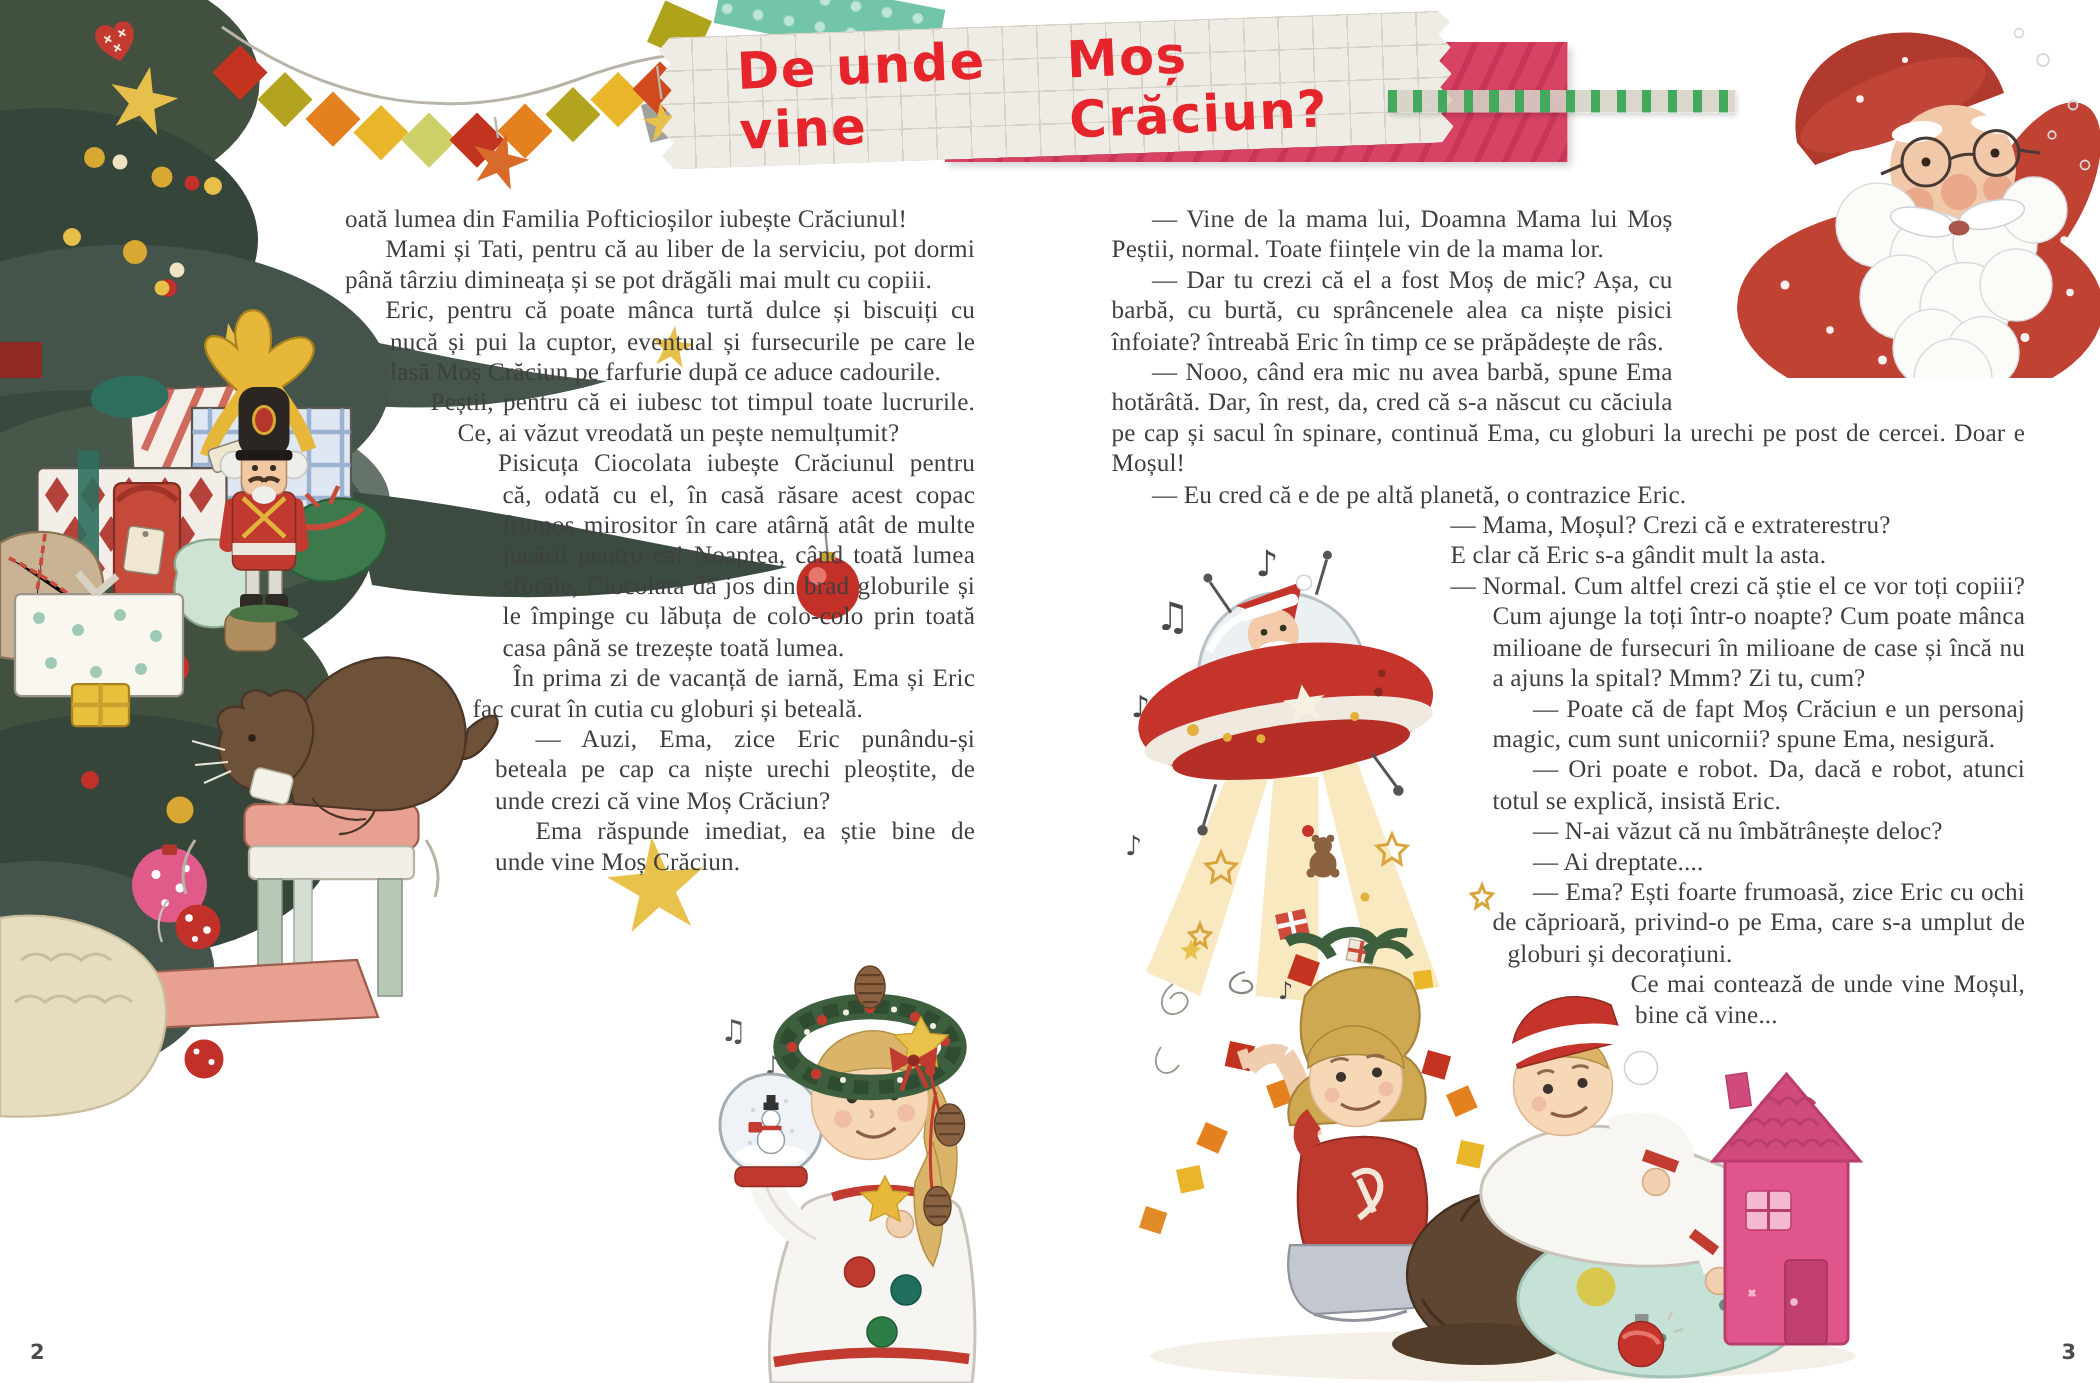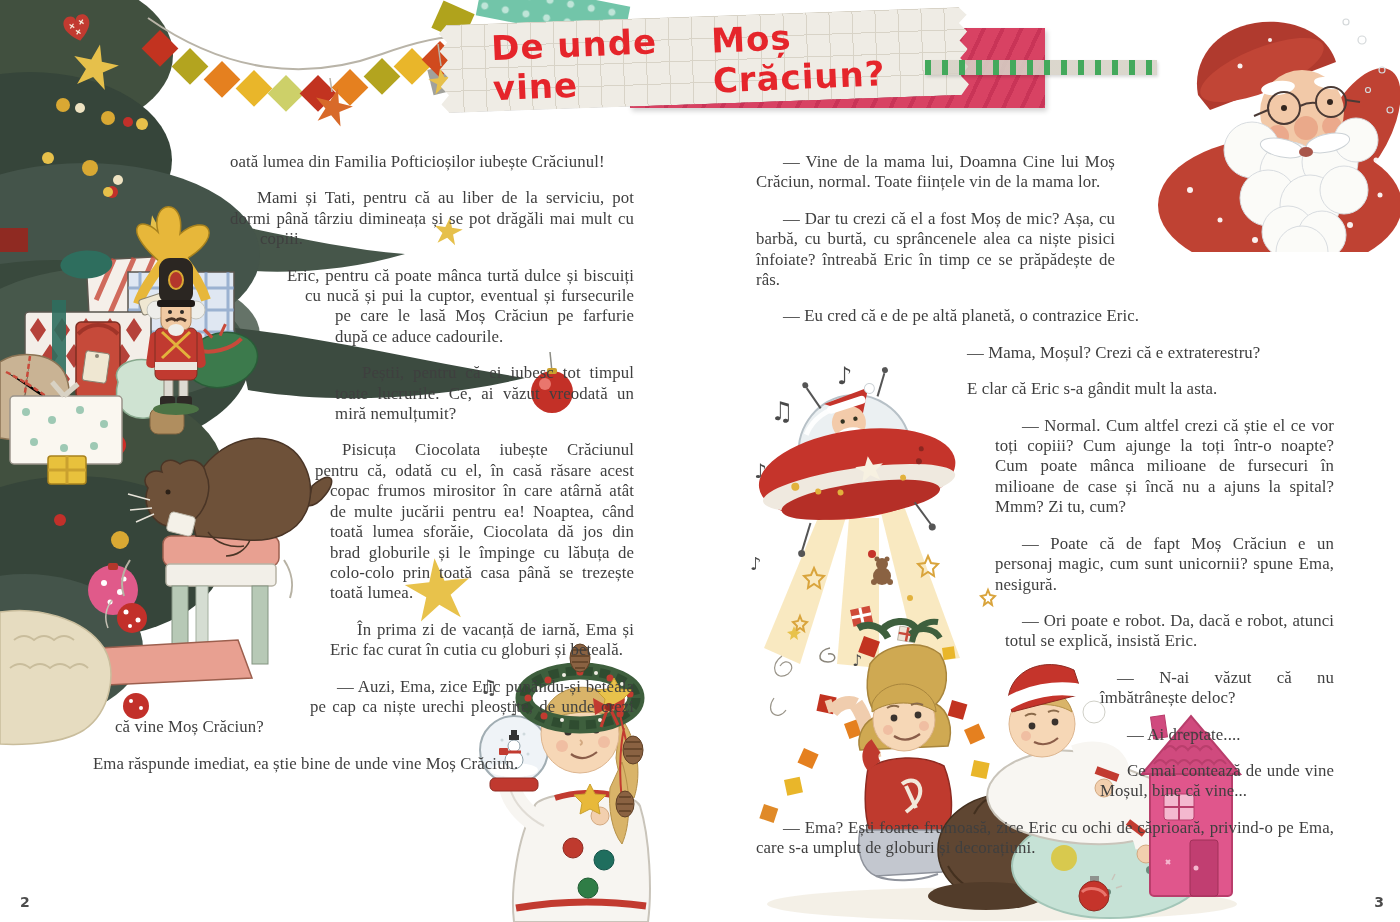--- a/index.html
+++ b/index.html
@@ -3,21 +3,21 @@
 <meta charset="utf-8">
 <style>
   html,body{margin:0;padding:0;background:#888;}
   .spread{
     position:relative;width:1400px;height:922px;background:#ffffff;
     overflow:hidden;font-family:"Liberation Serif",serif;color:#3f3f3f;
   }
   
   .col{position:absolute;top:136px;font-size:16.8px;line-height:20.4px;
        text-align:justify;letter-spacing:.1px;z-index:5;}
-  .col p{margin:16px;text-indent:27px;}
+  .col p{margin:0;text-indent:27px;}
   .col p.noind{text-indent:0;}
   .col-left{left:50px;width:600px;}
   .col-right{left:740px;width:610px;}
   .fl{float:left;clear:left;}
   .fr{float:right;clear:right;}
   
   .fa{width:180px;height:100px}.fb{width:210px;height:61px}.fc{width:255px;height:25px}
   .fd{width:285px;height:110px}.fe{width:265px;height:65px}.ff{width:280px;height:160px}
   .fg{width:260px;height:50px}.fh{width:65px;height:24px}
   .fsp-r{width:0;height:560px}
@@ -668,46 +668,47 @@
     <div class="fl fd"></div>
     <div class="fl fe"></div>
     <div class="fl ff"></div>
     <div class="fl fg"></div>
     <div class="fl fh"></div>
     <div class="fr fsp-r"></div>
 
     <p class="noind"><span>oată lumea din Familia Pofticioșilor iubește Crăciunul!</span></p>
     <p>Mami și Tati, pentru că au liber de la serviciu, pot dormi până târziu dimineața și se pot drăgăli mai mult cu copiii.</p>
     <p>Eric, pentru că poate mânca turtă dulce și biscuiți cu nucă și pui la cuptor, eventual și fursecurile pe care le lasă Moș Crăciun pe farfurie după ce aduce cadourile.</p>
-    <p>Peștii, pentru că ei iubesc tot timpul toate lucrurile. Ce, ai văzut vreodată un miră nemulțumit?</p>
+    <p>Peștii, pentru că ei iubesc tot timpul toate lucrurile. Ce, ai văzut vreodată un pește nemulțumit?</p>
     <p>Pisicuța Ciocolata iubește Crăciunul pentru că, odată cu el, în casă răsare acest copac frumos mirositor în care atârnă atât de multe jucării pentru ea! Noaptea, când toată lumea sforăie, Ciocolata dă jos din brad globurile și le împinge cu lăbuța de colo-colo prin toată casa până se trezește toată lumea.</p>
     <p>În prima zi de vacanță de iarnă, Ema și Eric fac curat în cutia cu globuri și beteală.</p>
     <p>— Auzi, Ema, zice Eric punându-și beteala pe cap ca niște urechi pleoștite, de unde crezi că vine Moș Crăciun?</p>
     <p>Ema răspunde imediat, ea știe bine de unde vine Moș Crăciun.</p>
   </div>
 
   <div class="col col-right">
     <div class="fr fsanta"></div>
     <div class="fl r0"></div>
     <div class="fl r1"></div>
     <div class="fl r2"></div>
     <div class="fl r3"></div>
     <div class="fl r4"></div>
     <div class="fl r5"></div>
     <div class="fl r6"></div>
     <div class="fl r7"></div>
-    <p>— Vine de la mama lui, Doamna Cine lui Moș Crăciun, normal. Toate ființele vin de la mama lor.</p>
+    <p>— Vine de la mama lui, Doamna Mama lui Moș Peștii, normal. Toate ființele vin de la mama lor.</p>
     <p>— Dar tu crezi că el a fost Moș de mic? Așa, cu barbă, cu burtă, cu sprâncenele alea ca niște pisici înfoiate? întreabă Eric în timp ce se prăpădește de râs.</p>
+    <p>— Nooo, când era mic nu avea barbă, spune Ema hotărâtă. Dar, în rest, da, cred că s-a născut cu căciula pe cap și sacul în spinare, continuă Ema, cu globuri la urechi pe post de cercei. Doar e Moșul!</p>
     <p>— Eu cred că e de pe altă planetă, o contrazice Eric.</p>
     <p>— Mama, Moșul? Crezi că e extraterestru?</p>
     <p>E clar că Eric s-a gândit mult la asta.</p>
     <p>— Normal. Cum altfel crezi că știe el ce vor toți copiii? Cum ajunge la toți într-o noapte? Cum poate mânca milioane de fursecuri în milioane de case și încă nu a ajuns la spital? Mmm? Zi tu, cum?</p>
     <p>— Poate că de fapt Moș Crăciun e un personaj magic, cum sunt unicornii? spune Ema, nesigură.</p>
     <p>— Ori poate e robot. Da, dacă e robot, atunci totul se explică, insistă Eric.</p>
     <p>— N-ai văzut că nu îmbătrânește deloc?</p>
     <p>— Ai dreptate....</p>
+    <p>— Ema? Ești foarte frumoasă, zice Eric cu ochi de căprioară, privind-o pe Ema, care s-a umplut de globuri și decorațiuni.</p>
     <p>Ce mai contează de unde vine Moșul, bine că vine...</p>
-    <p>— Ema? Ești foarte frumoasă, zice Eric cu ochi de căprioară, privind-o pe Ema, care s-a umplut de globuri și decorațiuni.</p>
   </div>
 
   <div class="pageno pn-l">2</div>
   <div class="pageno pn-r">3</div>
 </div>
 
 </body></html>

